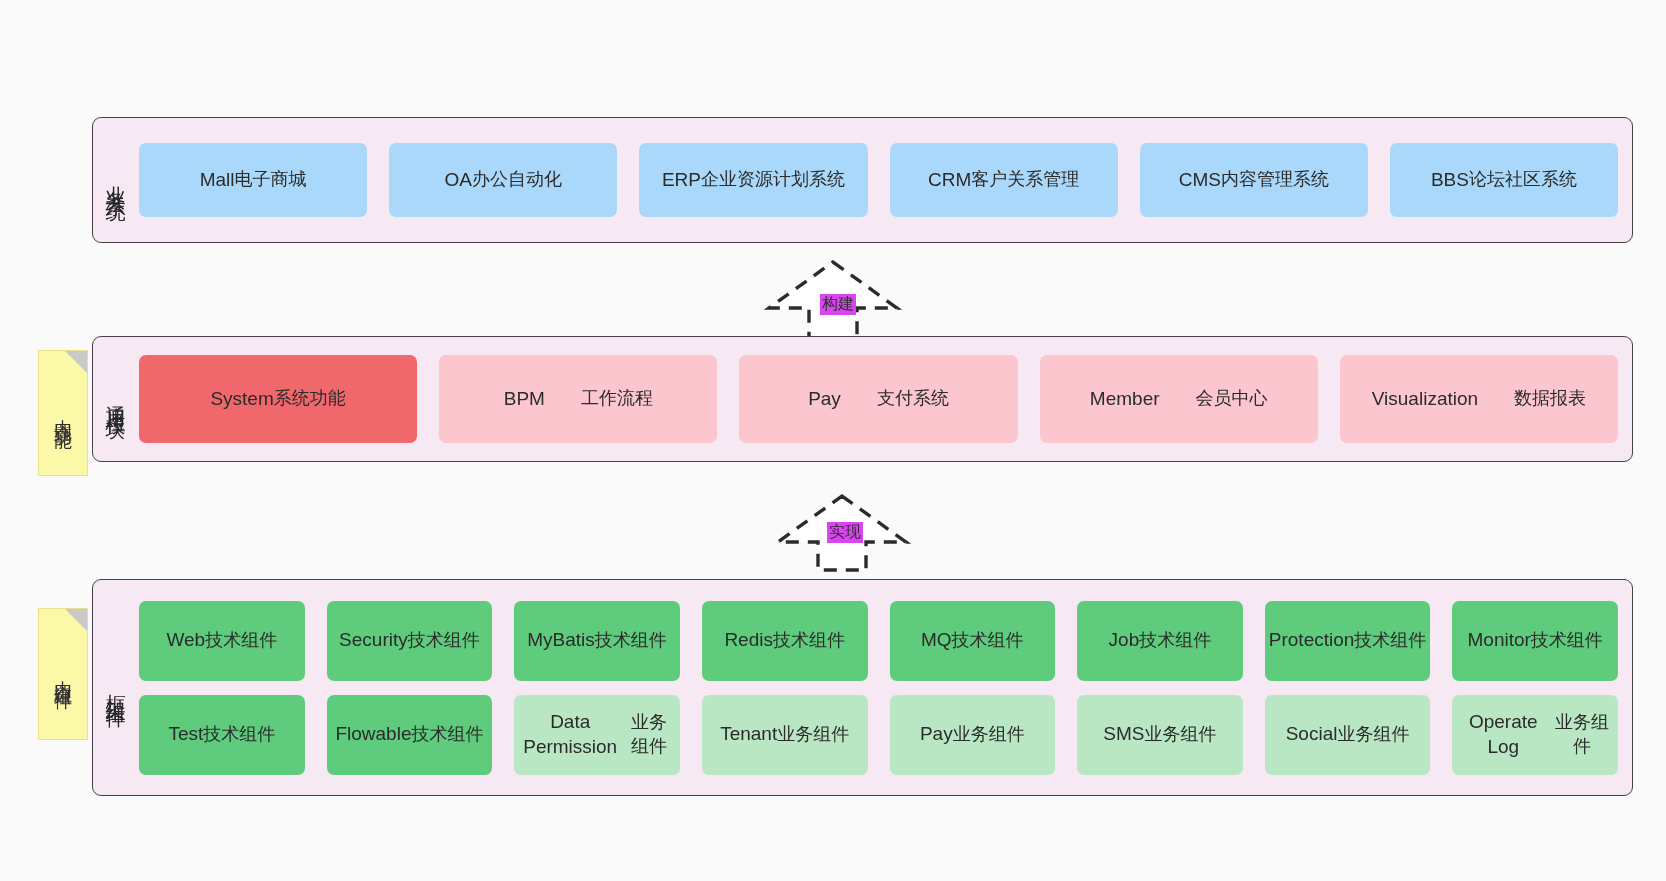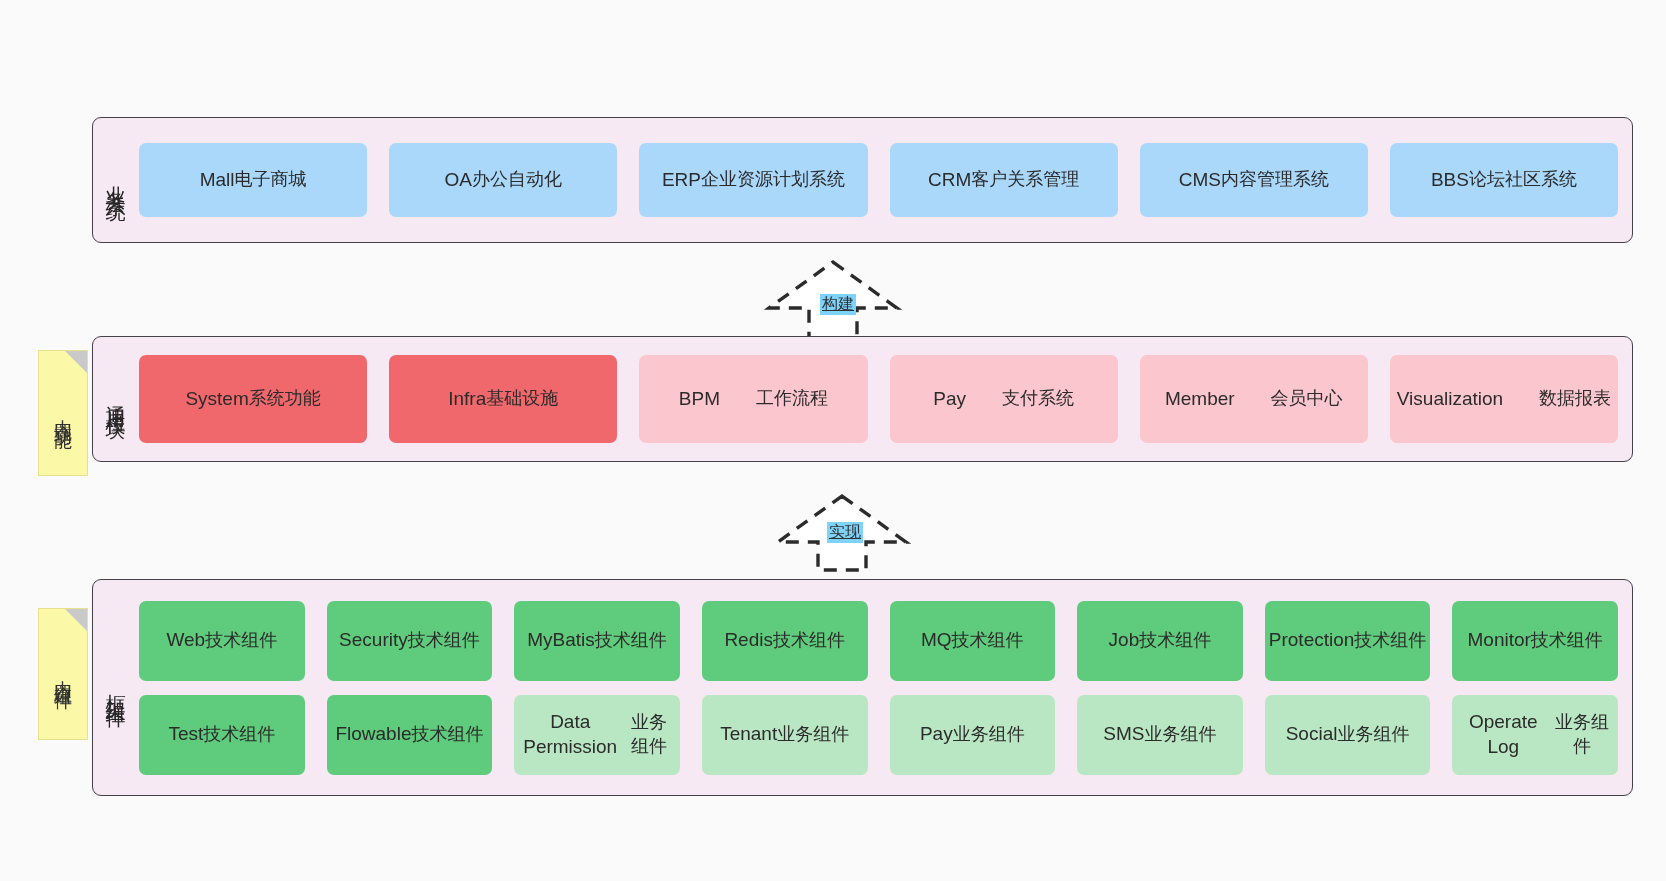--- a/index.html
+++ b/index.html
@@ -119,24 +119,23 @@
   #sticky-builtin-function  { left: 38px; top: 350px; height: 126px; }
   #sticky-builtin-component { left: 38px; top: 608px; height: 132px; }
 
   
   .arrow { position: absolute; }
   .arrow svg { display: block; overflow: visible; }
   .arrow-label {
     position: absolute;
     font-size: 16px;
     color: #303030;
-    background: #7dd3fc;
+    background: #d946ef;
     padding: 0 2px;
     white-space: nowrap;
-    text-decoration: underline;
   }
   #arrow-build      { left: 758px; top: 258px; width: 150px; height: 88px; }
   #arrow-build .arrow-label    { left: 62px; top: 36px; }
   #arrow-implement  { left: 772px; top: 492px; width: 150px; height: 80px; }
   #arrow-implement .arrow-label{ left: 55px; top: 30px; }
 </style>
 </head>
 <body>
 
 <div id="stage">
@@ -186,24 +185,20 @@
   </div>
 
   <div class="layer" id="layer-modules">
     <div class="layer-title">通用模块</div>
     <div class="layer-body">
       <div class="row">
         <div class="card red-strong">
           <span class="en">System</span>
           <span class="cn">系统功能</span>
         </div>
-        <div class="card red-strong">
-          <span class="en">Infra</span>
-          <span class="cn">基础设施</span>
-        </div>
         <div class="card red-soft">
           <span class="en">BPM</span>
           <span class="cn">工作流程</span>
         </div>
         <div class="card red-soft">
           <span class="en">Pay</span>
           <span class="cn">支付系统</span>
         </div>
         <div class="card red-soft">
           <span class="en">Member</span>

